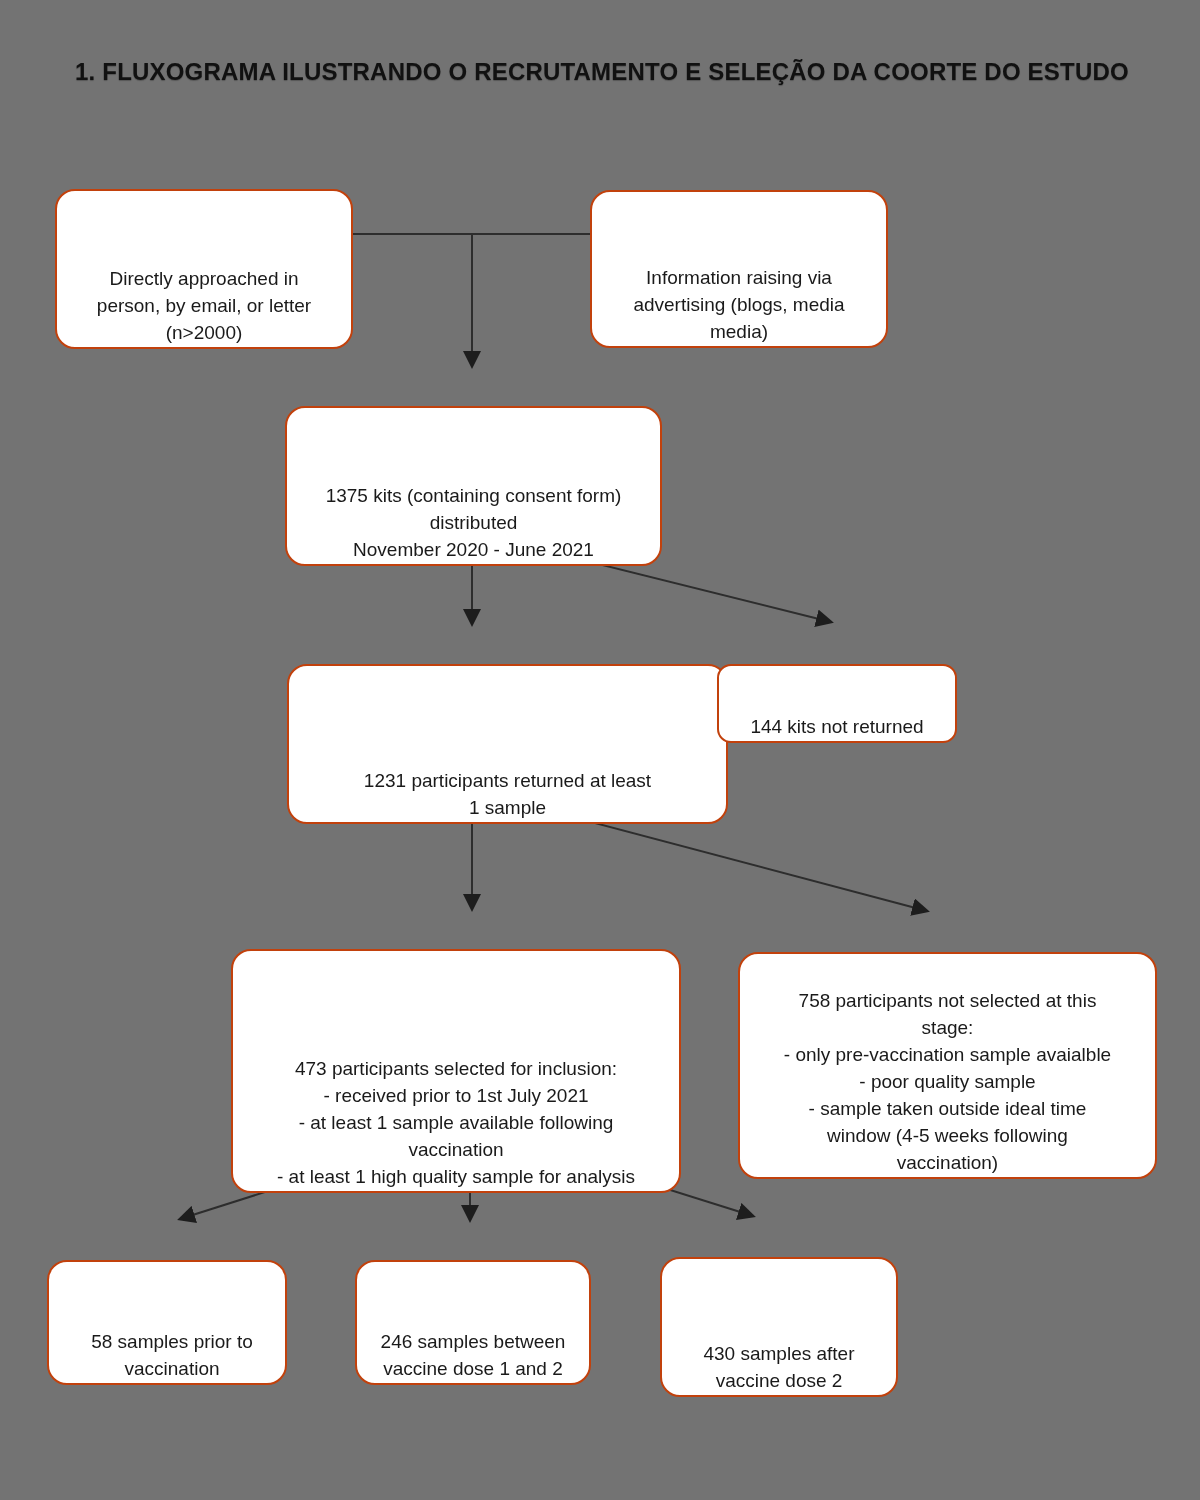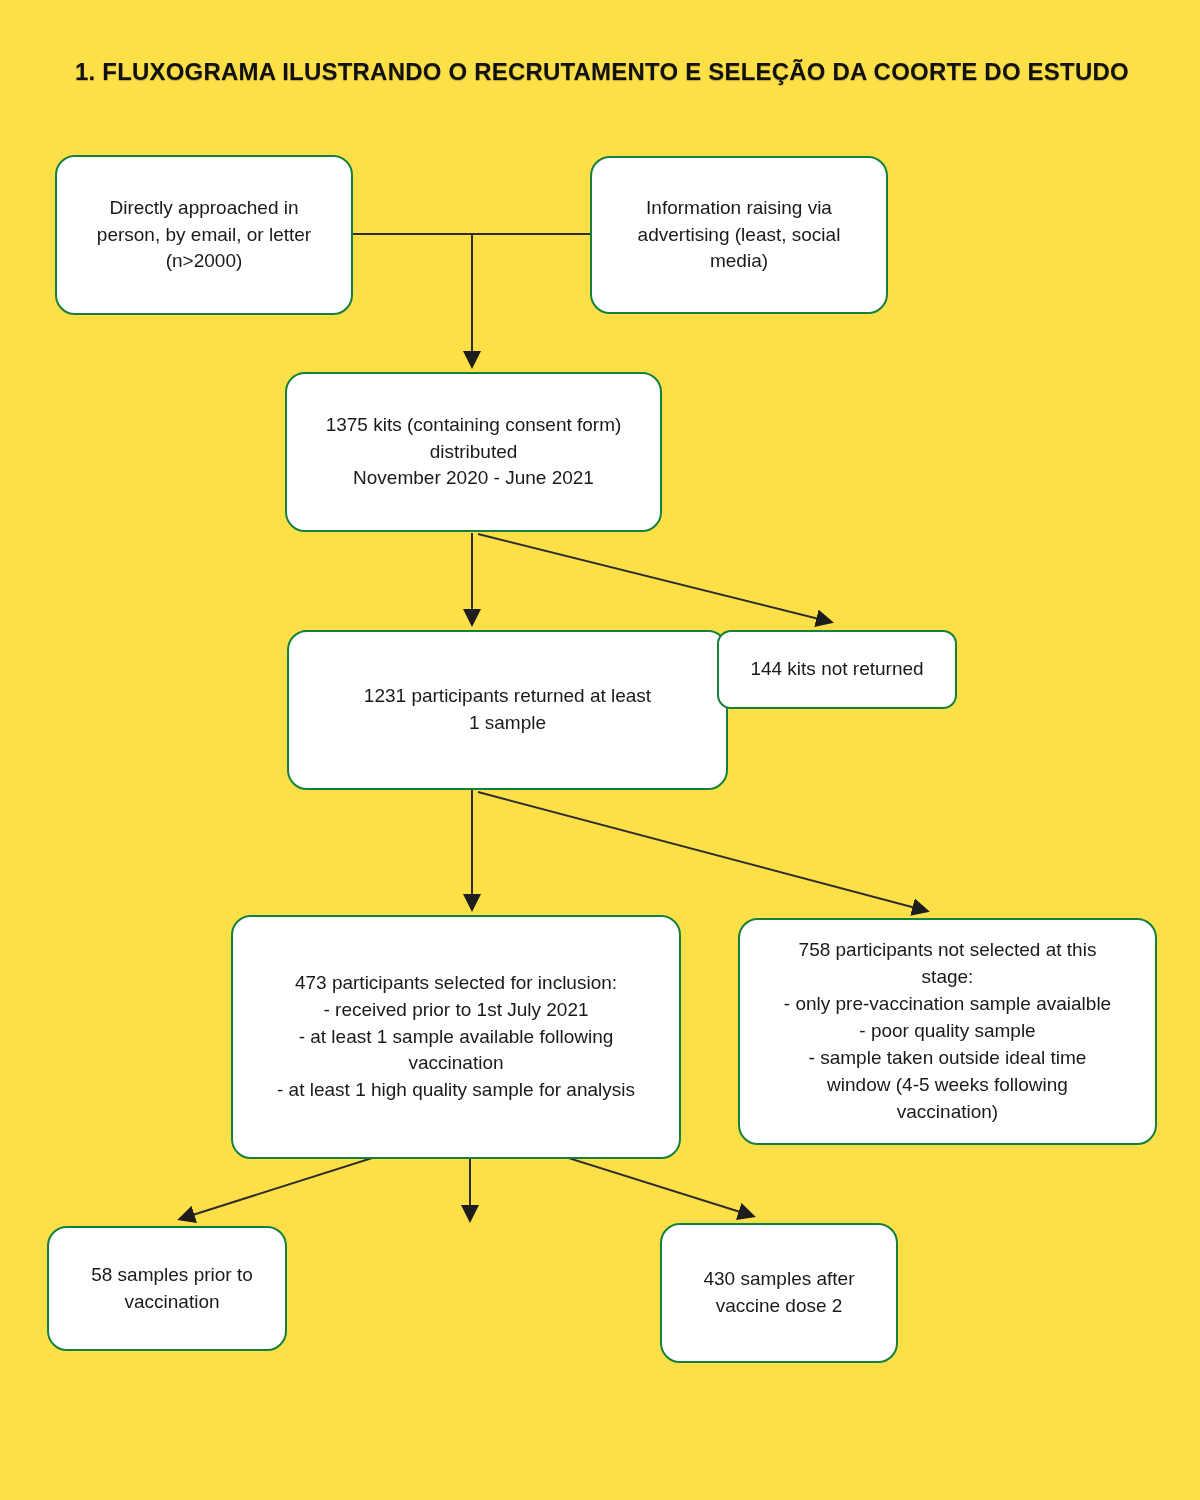--- a/index.html
+++ b/index.html
@@ -4,21 +4,21 @@
 <style>
   html, body {
     margin: 0;
     padding: 0;
     background: #ffffff;
   }
   .page {
     position: relative;
     width: 1200px;
     height: 1500px;
-    background: #fde047;
+    background: #737373;
     font-family: "Liberation Sans", sans-serif;
     overflow: hidden;
   }
   .title {
     position: absolute;
     left: 75px;
     top: 58px;
     margin: 0;
     width: 1080px;
     font-size: 24px;
@@ -37,27 +37,28 @@
   }
   .connectors line, .connectors path.edge {
     stroke: #2d2d2d;
     stroke-width: 2;
     fill: none;
   }
   .box {
     position: absolute;
     box-sizing: border-box;
     background: #ffffff;
-    border: 2px solid #15803d;
+    border: 2px solid #c2410c;
     border-radius: 20px;
     display: flex;
-    align-items: center;
+    align-items: flex-end;
     justify-content: center;
     text-align: center;
     color: #1a1a1a;
+    margin-top: 34px;
   }
   .box-text {
     font-size: 19px;
     line-height: 1.42;
     white-space: pre-line;
     width: 100%;
   }
   #box-directly-approached { left: 55px;  top: 155px;  width: 298px; height: 160px; }
   #box-advertising         { left: 590px; top: 156px;  width: 298px; height: 158px; }
   #box-kits-distributed    { left: 285px; top: 372px;  width: 377px; height: 160px; }
@@ -95,21 +96,21 @@
   </svg>
 
   <div class="box" id="box-directly-approached">
     <div class="box-text">Directly approached in
 person, by email, or letter
 (n&gt;2000)</div>
   </div>
 
   <div class="box" id="box-advertising">
     <div class="box-text">Information raising via
-advertising (least, social
+advertising (blogs, media
 media)</div>
   </div>
 
   <div class="box" id="box-kits-distributed">
     <div class="box-text">1375 kits (containing consent form)
 distributed
 November 2020 - June 2021</div>
   </div>
 
   <div class="box" id="box-returned-sample">
@@ -137,19 +138,23 @@
 - sample taken outside ideal time
 window (4-5 weeks following
 vaccination)</div>
   </div>
 
   <div class="box" id="box-samples-prior">
     <div class="box-text">58 samples prior to
 vaccination</div>
   </div>
 
+  <div class="box" id="box-samples-between">
+    <div class="box-text">246 samples between
+vaccine dose 1 and 2</div>
+  </div>
 
   <div class="box" id="box-samples-after">
     <div class="box-text">430 samples after
 vaccine dose 2</div>
   </div>
 
 </div>
 
 </body></html>

